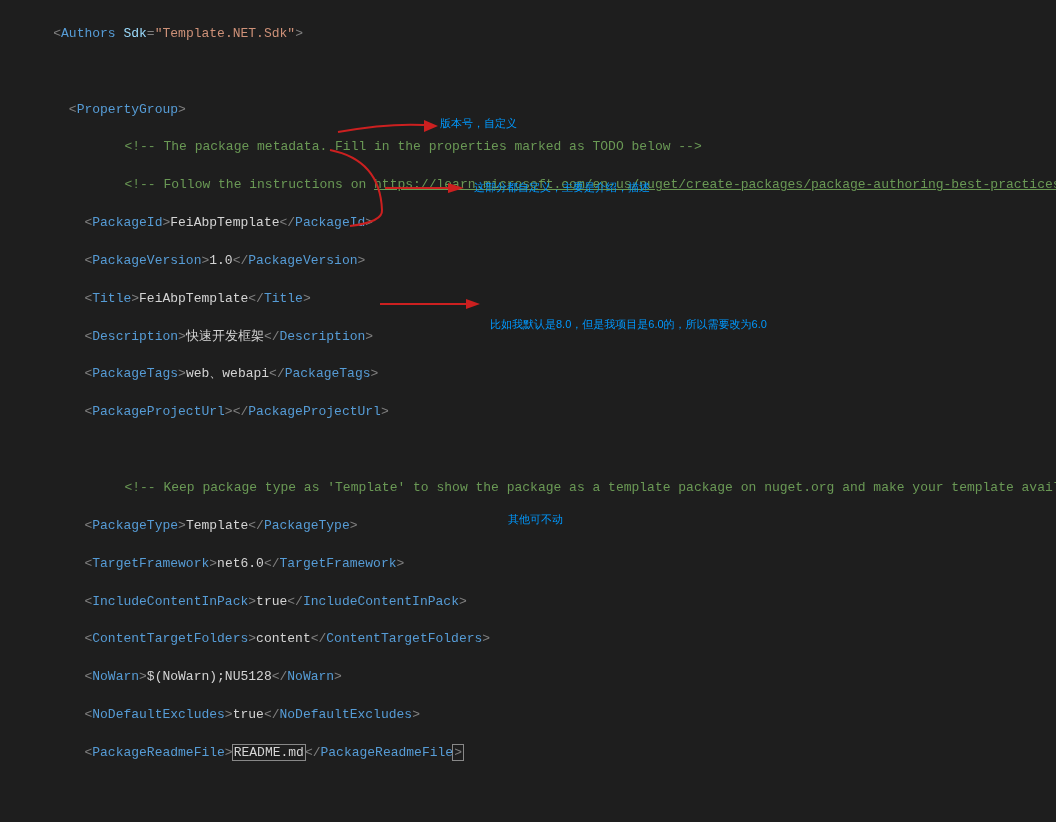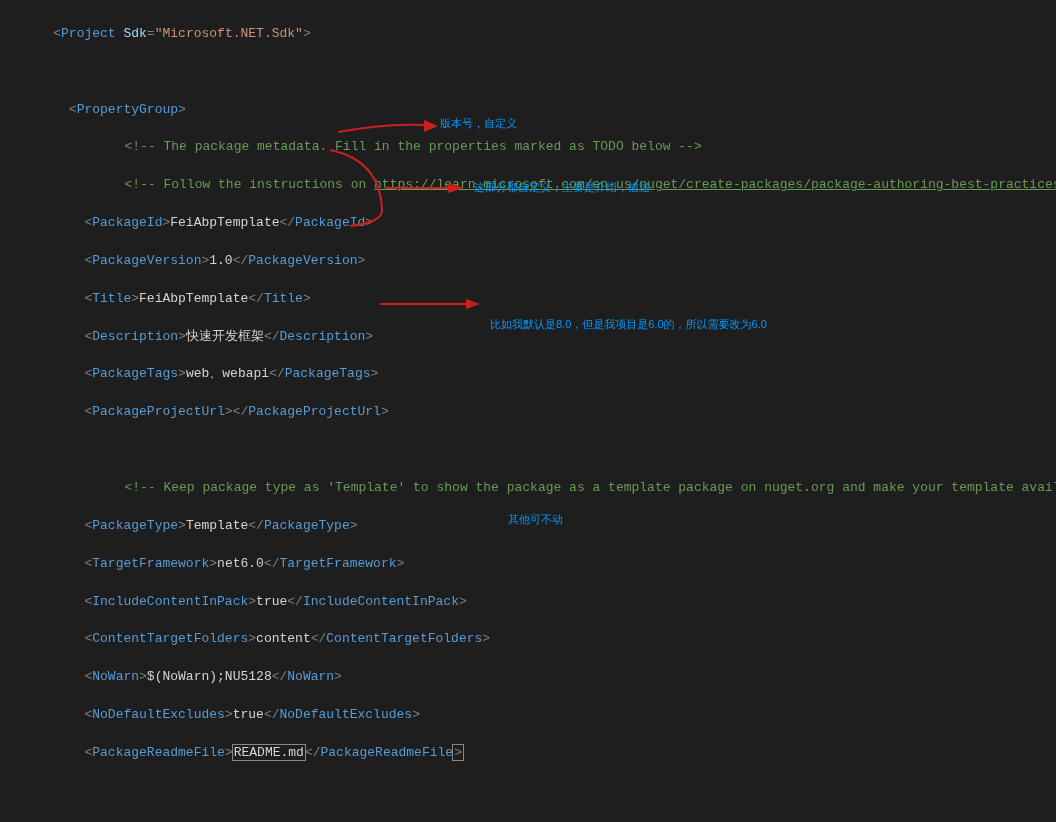--- a/index.html
+++ b/index.html
@@ -16,21 +16,21 @@
   .annot{position:absolute;color:#0099ff;font-family:"Microsoft YaHei","SimHei",sans-serif;font-size:11px;font-weight:500;white-space:nowrap;}
   .ann2{line-height:1.8;}
   svg.arrow{position:absolute;overflow:visible;}
   svg.arrow .stroke{stroke:#cc2020;stroke-width:2;fill:none;}
   svg.arrow .head{fill:#cc2020;}
 </style>
 </head>
 <body>
 
 <div class="editor">
-<div class="line">    <span class="t-br">&lt;</span><span class="t-tag">Project</span> <span class="t-attr">Sdk</span><span class="t-br">=</span><span class="t-str">"<span>Microsoft.NET.Sdk</span>"</span><span class="t-br">&gt;</span></div>
+<div class="line">    <span class="t-br">&lt;</span><span class="t-tag">Authors</span> <span class="t-attr">Sdk</span><span class="t-br">=</span><span class="t-str">"<span>Template.NET.Sdk</span>"</span><span class="t-br">&gt;</span></div>
 <div class="line"></div>
 <div class="line">      <span class="t-br">&lt;</span><span class="t-tag">PropertyGroup</span><span class="t-br">&gt;</span></div>
 <div class="line">        <span class="t-cmt">&lt;!-- The package metadata. Fill in the properties marked as TODO below --&gt;</span></div>
 <div class="line">        <span class="t-cmt"><span>&lt;!-- Follow the instructions on </span><span class="url">https://learn.microsoft.com/en-us/nuget/create-packages/package-authoring-best-practices</span><span> --&gt;</span></span></div>
 <div class="line">        <span class="t-br">&lt;</span><span class="t-tag">PackageId</span><span class="t-br">&gt;</span><span class="t-txt">FeiAbpTemplate</span><span class="t-br">&lt;/</span><span class="t-tag">PackageId</span><span class="t-br">&gt;</span></div>
 <div class="line">        <span class="t-br">&lt;</span><span class="t-tag">PackageVersion</span><span class="t-br">&gt;</span><span class="t-txt">1.0</span><span class="t-br">&lt;/</span><span class="t-tag">PackageVersion</span><span class="t-br">&gt;</span></div>
 <div class="line">        <span class="t-br">&lt;</span><span class="t-tag">Title</span><span class="t-br">&gt;</span><span class="t-txt">FeiAbpTemplate</span><span class="t-br">&lt;/</span><span class="t-tag">Title</span><span class="t-br">&gt;</span></div>
 <div class="line">        <span class="t-br">&lt;</span><span class="t-tag">Description</span><span class="t-br">&gt;</span><span class="t-txt">快速开发框架</span><span class="t-br">&lt;/</span><span class="t-tag">Description</span><span class="t-br">&gt;</span></div>
 <div class="line">        <span class="t-br">&lt;</span><span class="t-tag">PackageTags</span><span class="t-br">&gt;</span><span class="t-txt">web、webapi</span><span class="t-br">&lt;/</span><span class="t-tag">PackageTags</span><span class="t-br">&gt;</span></div>
 <div class="line">        <span class="t-br">&lt;</span><span class="t-tag">PackageProjectUrl</span><span class="t-br">&gt;</span><span class="t-txt"></span><span class="t-br">&lt;/</span><span class="t-tag">PackageProjectUrl</span><span class="t-br">&gt;</span></div>

